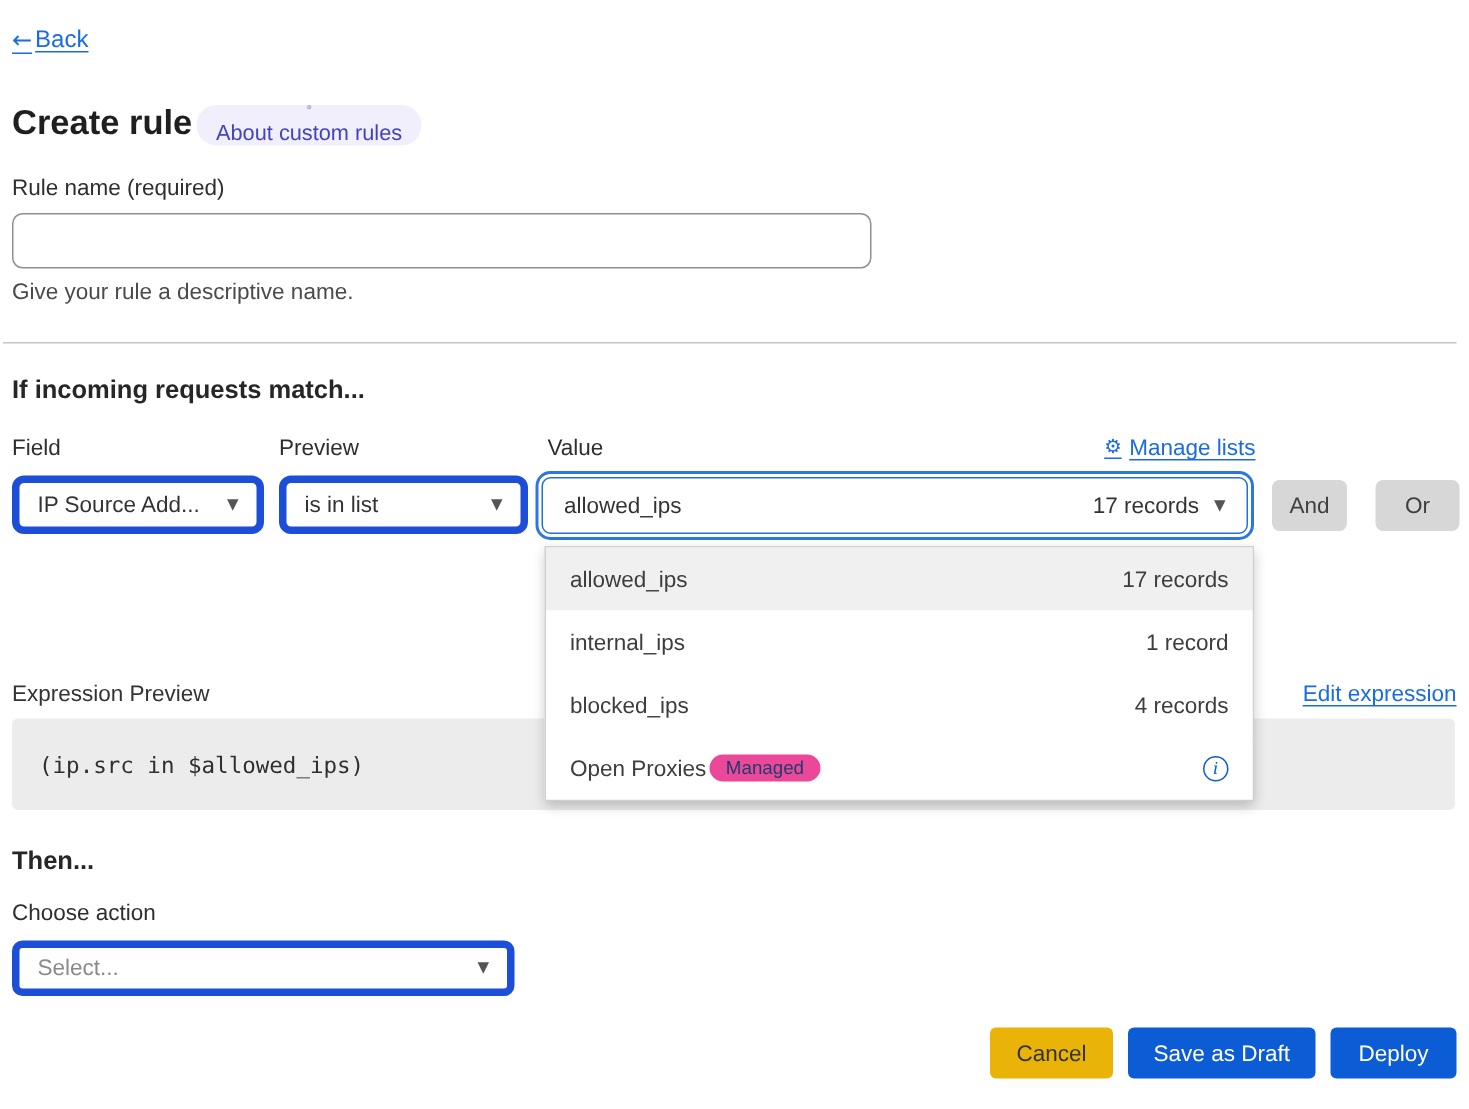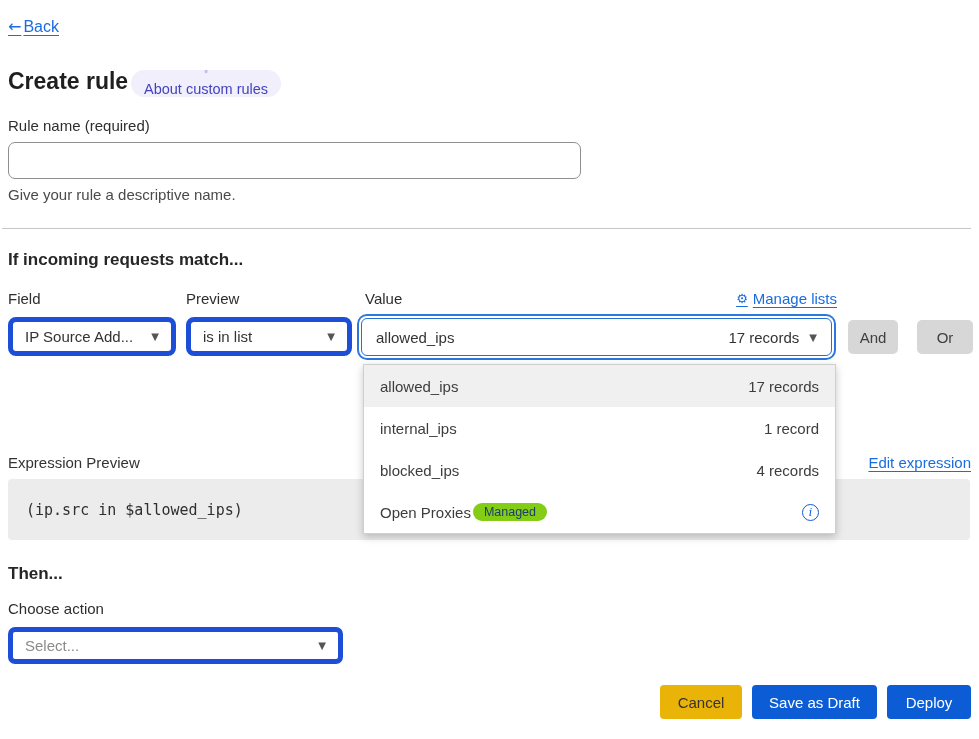--- a/index.html
+++ b/index.html
@@ -97,21 +97,21 @@
     box-shadow: 0 3px 8px rgba(0,0,0,0.22);
     z-index: 5;
   }
   .dd-row {
     height: 42px; display: flex; align-items: center; justify-content: space-between;
     padding: 0 16px; font-size: 15px; color: #3d3d3d; cursor: pointer; background: #fff;
   }
   .dd-row.highlighted { background: #f0f0f0; }
   .dd-left { display: flex; align-items: flex-end; gap: 2px; }
   .managed-badge {
-    background: #84cc16; color: #1c3d6e; font-size: 12.5px;
+    background: #ec4899; color: #1c3d6e; font-size: 12.5px;
     border-radius: 11px; padding: 3px 11px; line-height: 1;
   }
   .info-icon {
     width: 17px; height: 17px; border: 1.4px solid #0b5cd5; border-radius: 50%;
     color: #0b5cd5; font-size: 11px; font-family: "DejaVu Serif", serif; font-style: italic;
     display: inline-flex; align-items: center; justify-content: center; cursor: pointer;
   }
 
   
   .expr-label { left: 8px; top: 454px; font-size: 15px; color: #333; }

